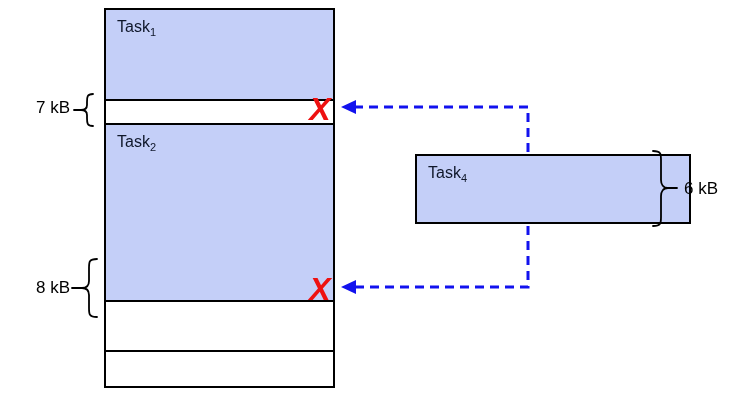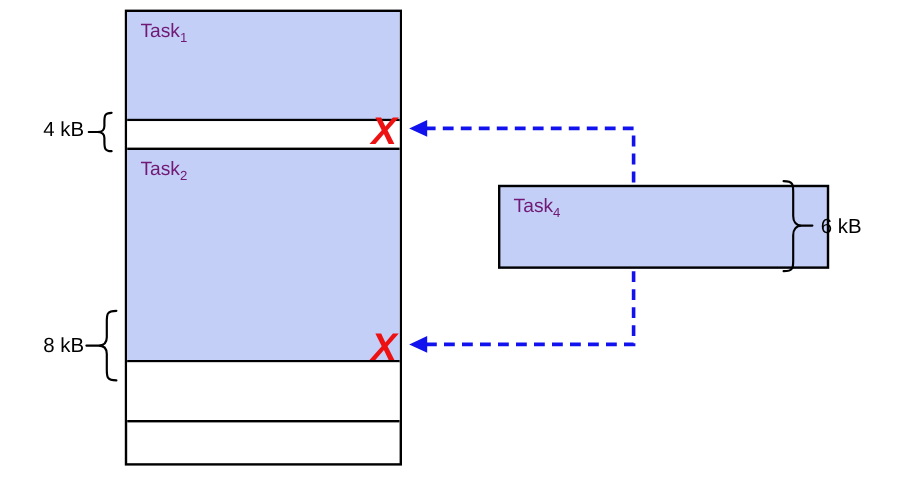--- a/index.html
+++ b/index.html
@@ -35,21 +35,21 @@
     border-bottom: 2px solid #000000;
   }
   .segment.last { border-bottom: none; flex: 1; }
   .task-fill { background: #C4CFF8; }
   .gap-fill { background: #ffffff; position: relative; }
 
   .task-label {
     display: block;
     padding: 8px 4px 0 11px;
     font-size: 16px;
-    color: #701a75;
+    color: #0f172a;
     line-height: 1.1;
   }
   .task-label sub {
     font-size: 11px;
     line-height: 0;
   }
 
   
   .task4-block {
     position: absolute;
@@ -122,21 +122,21 @@
     <div class="segment task-fill" style="height:177px;">
       <span class="task-label"><span>Task</span><sub>2</sub></span>
     </div>
     <div class="segment gap-fill" style="height:50px;"></div>
   </div>
 
   <div class="task4-block">
     <span class="task-label"><span>Task</span><sub>4</sub></span>
   </div>
 
-  <div class="size-label right-align" style="left:14px; top:97px; width:56px;">4 kB</div>
+  <div class="size-label right-align" style="left:14px; top:97px; width:56px;">7 kB</div>
   <div class="size-label right-align" style="left:14px; top:277px; width:56px;">8 kB</div>
   <div class="size-label" style="left:684px; top:178px;">6 kB</div>
 
   <div class="reject-x" style="left:306px; top:93px;">X</div>
   <div class="reject-x" style="left:306px; top:273px;">X</div>
 
   <svg class="overlay" viewBox="0 0 753 401">
 
     <polyline class="dashed-arrow" points="528,152 528,107 354,107"></polyline>
     <polygon class="arrowhead" points="341,107 356,100 356,114"></polygon>

